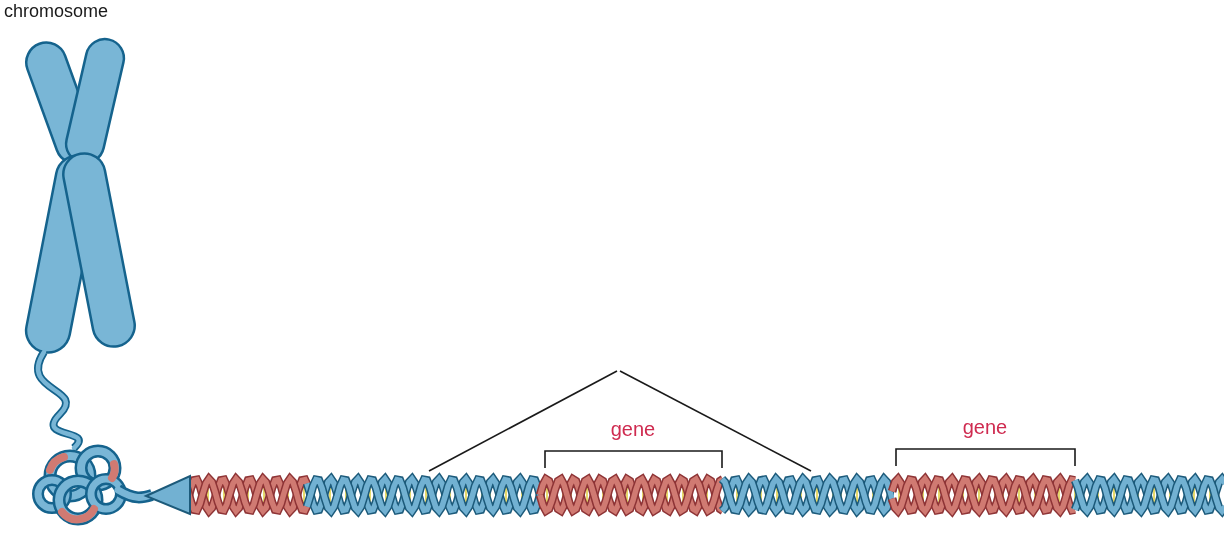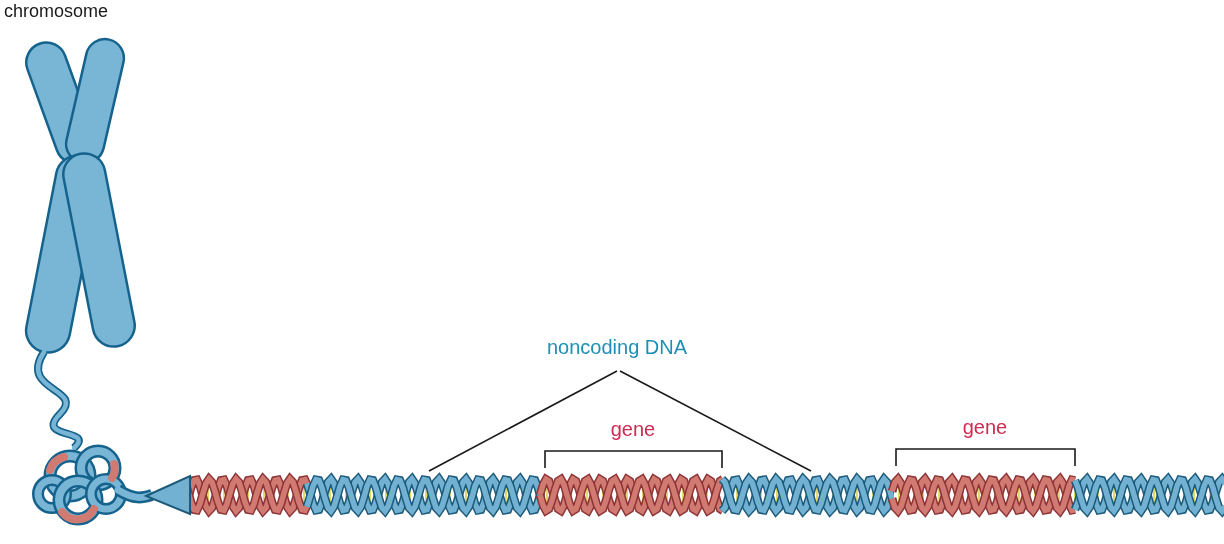--- a/index.html
+++ b/index.html
@@ -362,16 +362,15 @@
     <g>
       <line x1="617" y1="371" x2="429" y2="471" stroke-width="1.6" stroke="#1a1a1a"></line>
       <line x1="620" y1="371" x2="811" y2="471" stroke-width="1.6" stroke="#1a1a1a"></line>
     </g>
 
     <path d="M545,468 L545,451 L722,451 L722,468" fill="none" stroke-width="1.6" stroke="#1a1a1a"></path>
     <path d="M896,466 L896,449 L1075,449 L1075,466" fill="none" stroke-width="1.6" stroke="#1a1a1a"></path>
   </svg>
 
   <div class="lbl lbl-chromosome" style="color: rgb(26, 26, 26);">chromosome</div>
-  <div class="lbl lbl-noncoding" style="color: rgb(31, 143, 184);">noncoding DNA</div>
   <div class="lbl lbl-gene1" style="color: rgb(207, 43, 80);">gene</div>
   <div class="lbl lbl-gene2" style="color: rgb(207, 43, 80);">gene</div>
 </div>
 
 </body></html>

